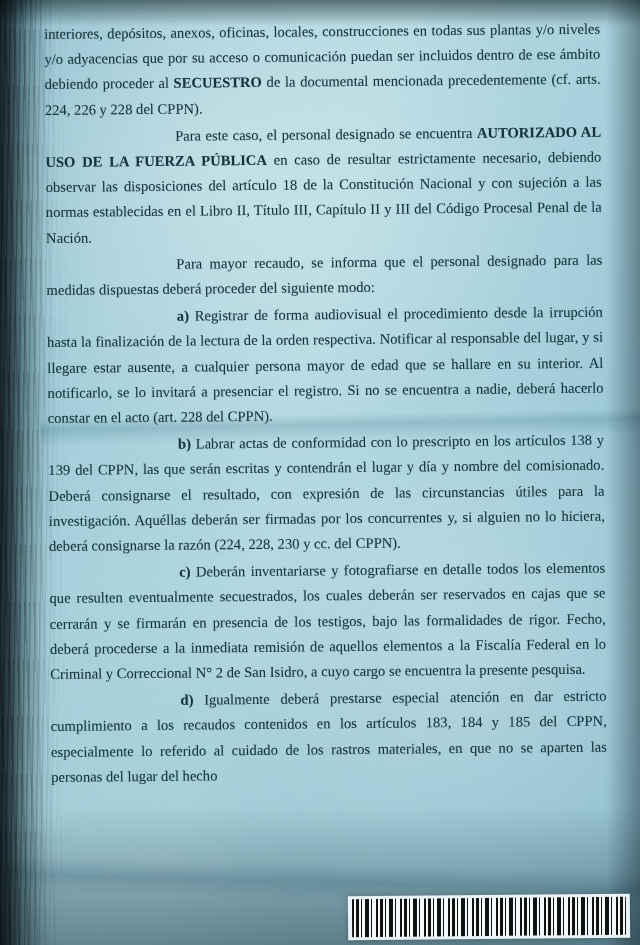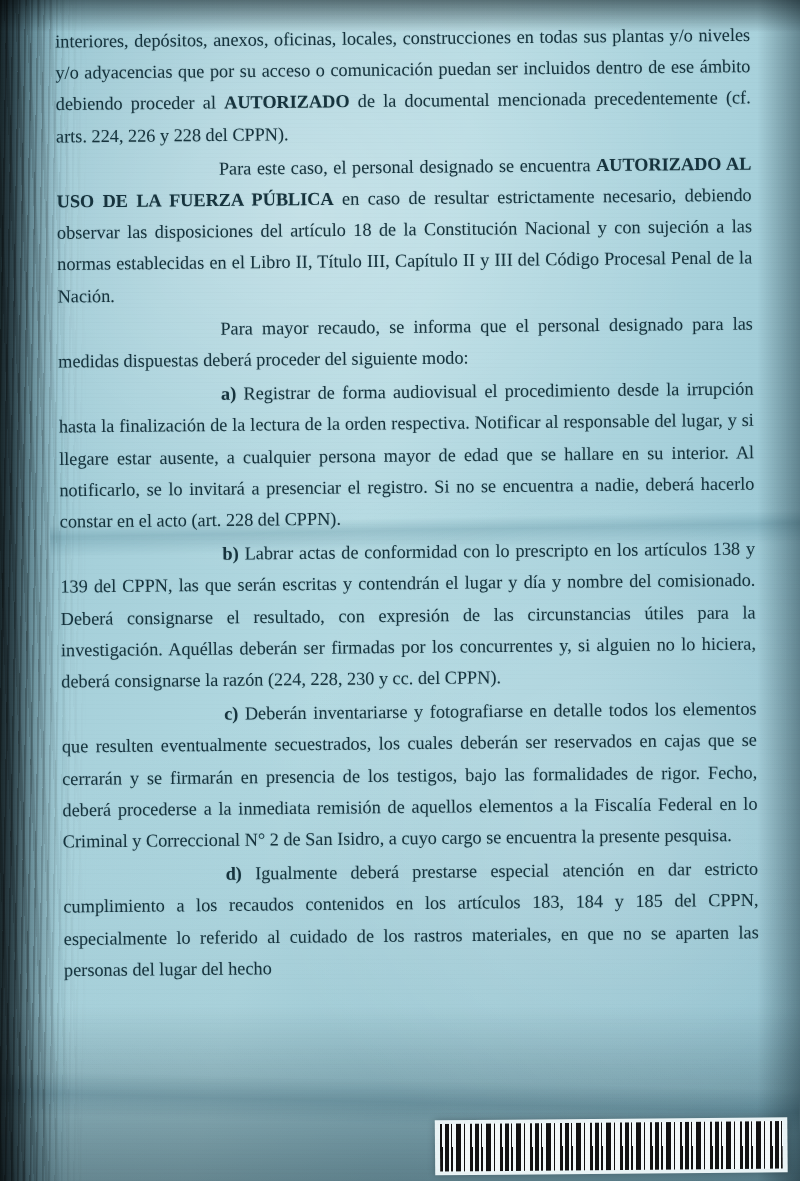--- a/index.html
+++ b/index.html
@@ -159,21 +159,21 @@
   <div id="paper"></div>
   <div id="left-shadow"></div>
   <div id="left-streaks"></div>
   <div id="top-shadow"></div>
   <div id="right-shadow"></div>
   <div id="bottom-shadow"></div>
   <div class="crease" id="crease-1"></div>
   <div class="crease" id="crease-2"></div>
 
   <div id="doc-text">
-    <p><span>interiores, depósitos, anexos, oficinas, locales, construcciones en todas sus plantas y/o niveles y/o adyacencias que por su acceso o comunicación puedan ser incluidos dentro de ese ámbito debiendo proceder al </span><span class="bold">AUTORIZADO</span><span> de la documental mencionada precedentemente (cf. arts. 224, 226 y 228 del CPPN).</span></p>
+    <p><span>interiores, depósitos, anexos, oficinas, locales, construcciones en todas sus plantas y/o niveles y/o adyacencias que por su acceso o comunicación puedan ser incluidos dentro de ese ámbito debiendo proceder al </span><span class="bold">SECUESTRO</span><span> de la documental mencionada precedentemente (cf. arts. 224, 226 y 228 del CPPN).</span></p>
     <p><span class="lead"></span><span>Para este caso, el personal designado se encuentra </span><span class="bold">AUTORIZADO AL USO DE LA FUERZA PÚBLICA</span><span> en caso de resultar estrictamente necesario, debiendo observar las disposiciones del artículo 18 de la Constitución Nacional y con sujeción a las normas establecidas en el Libro II, Título III, Capítulo II y III del Código Procesal Penal de la Nación.</span></p>
     <p><span class="lead"></span><span>Para mayor recaudo, se informa que el personal designado para las medidas dispuestas deberá proceder del siguiente modo:</span></p>
     <p><span class="lead"></span><span class="bold">a)</span><span> Registrar de forma audiovisual el procedimiento desde la irrupción hasta la finalización de la lectura de la orden respectiva. Notificar al responsable del lugar, y si llegare estar ausente, a cualquier persona mayor de edad que se hallare en su interior. Al notificarlo, se lo invitará a presenciar el registro. Si no se encuentra a nadie, deberá hacerlo constar en el acto (art. 228 del CPPN).</span></p>
     <p><span class="lead"></span><span class="bold">b)</span><span> Labrar actas de conformidad con lo prescripto en los artículos 138 y 139 del CPPN, las que serán escritas y contendrán el lugar y día y nombre del comisionado. Deberá consignarse el resultado, con expresión de las circunstancias útiles para la investigación. Aquéllas deberán ser firmadas por los concurrentes y, si alguien no lo hiciera, deberá consignarse la razón (224, 228, 230 y cc. del CPPN).</span></p>
     <p><span class="lead"></span><span class="bold">c)</span><span> Deberán inventariarse y fotografiarse en detalle todos los elementos que resulten eventualmente secuestrados, los cuales deberán ser reservados en cajas que se cerrarán y se firmarán en presencia de los testigos, bajo las formalidades de rigor. Fecho, deberá procederse a la inmediata remisión de aquellos elementos a la Fiscalía Federal en lo Criminal y Correccional N° 2 de San Isidro, a cuyo cargo se encuentra la presente pesquisa.</span></p>
     <p><span class="lead"></span><span class="bold">d)</span><span> Igualmente deberá prestarse especial atención en dar estricto cumplimiento a los recaudos contenidos en los artículos 183, 184 y 185 del CPPN, especialmente lo referido al cuidado de los rastros materiales, en que no se aparten las personas del lugar del hecho</span></p>
   </div>
 
   <div id="barcode-wrap">
     <div id="barcode"></div>

